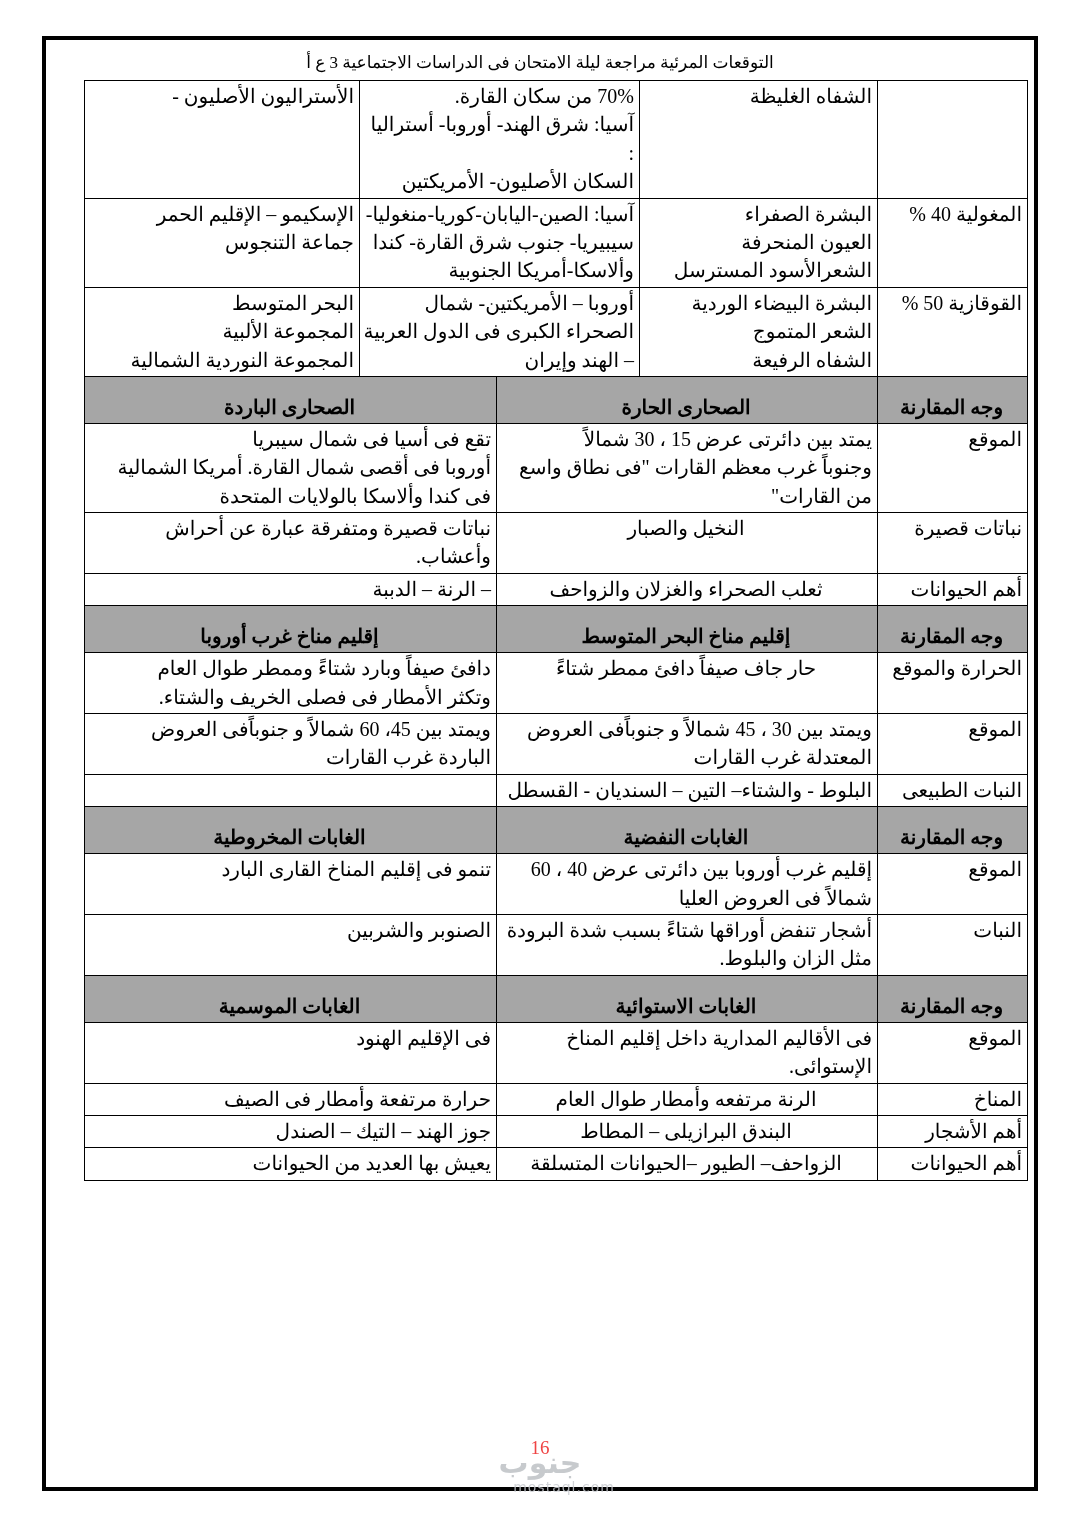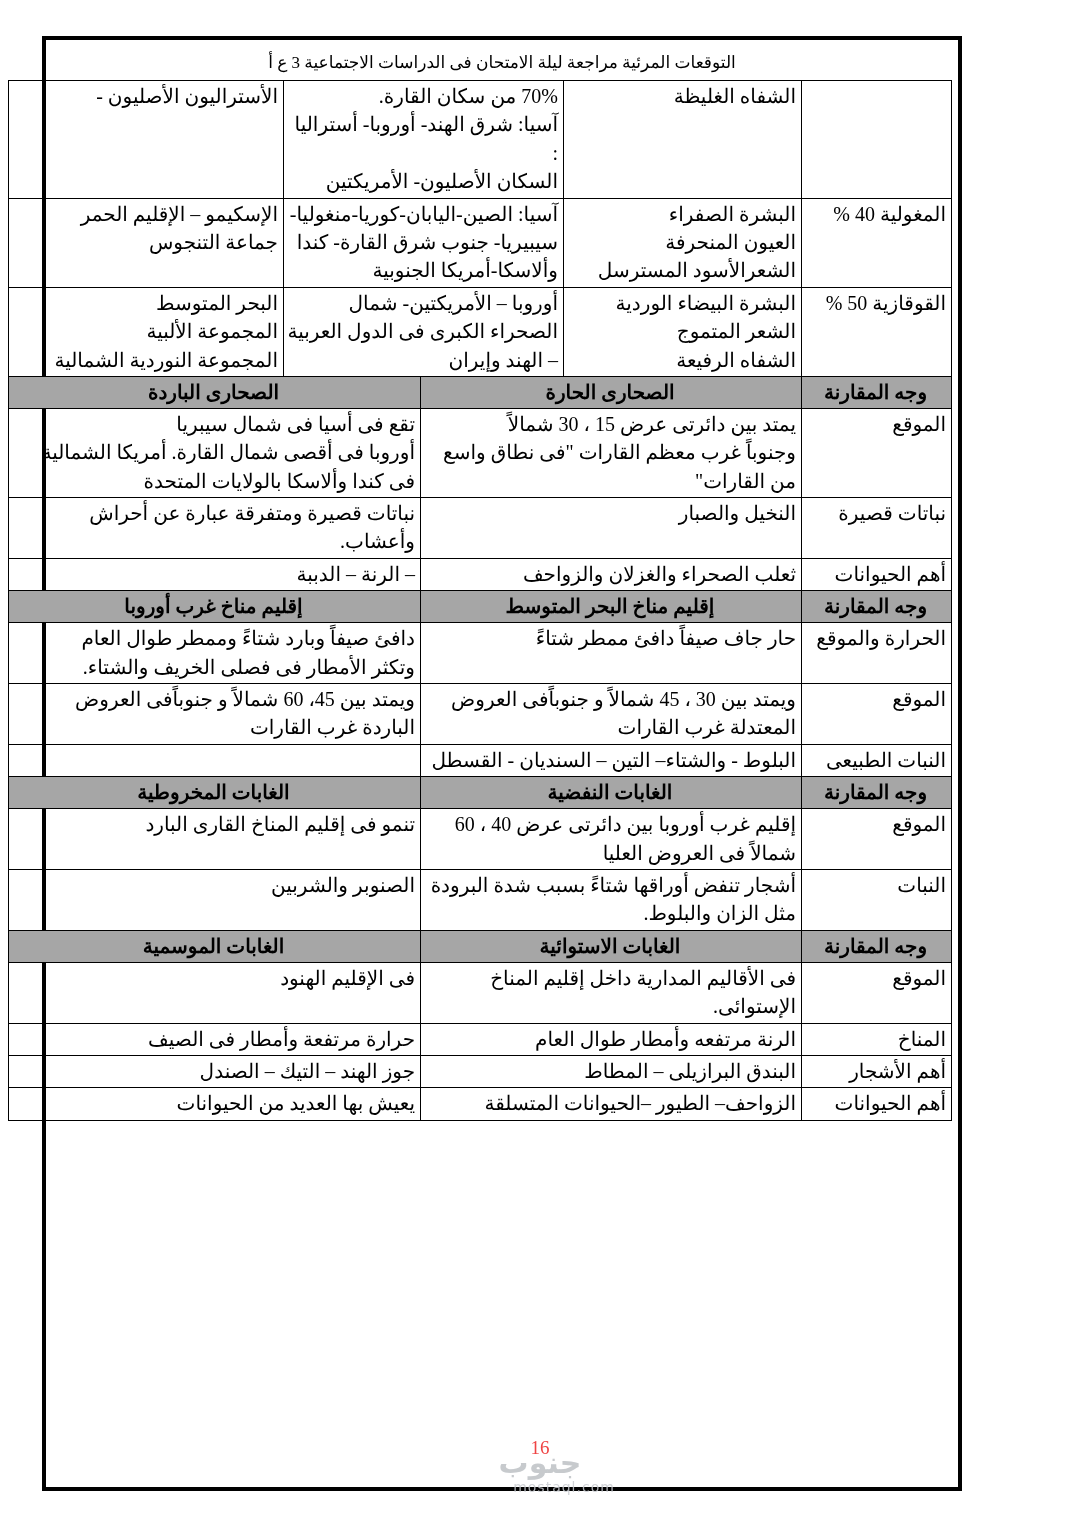--- a/index.html
+++ b/index.html
@@ -8,48 +8,47 @@
     width:1080px; height:1527px;
     font-family:"Liberation Serif","DejaVu Serif",serif;
     color:#000;
   }
   .page {
     position:relative; width:1080px; height:1527px;
     background:#fff; overflow:hidden; direction:rtl;
   }
   .frame {
     position:absolute; top:36px; left:42px;
-    width:920px; height:1455px;
+    width:996px; height:1455px;
     border:4px solid #000;
     background:#fff;
   }
   .doc-title {
     text-align:center; font-size:17px; margin-top:12px;
     white-space:nowrap;
   }
   table.main {
     border-collapse:collapse; table-layout:fixed;
     width:943px; margin:7px 6px 0 auto;
   }
   table.main td {
     border:1px solid #000;
     font-size:20px; line-height:1.42;
     padding:1px 5px 2px 3px;
     vertical-align:top;
     white-space:pre-line;
     overflow:hidden;
-    text-align:right;
   }
   tr.hdr td {
     background:#a6a6a6;
     text-align:center;
     font-weight:bold;
     vertical-align:middle;
     line-height:1.25;
-    padding-top:3px; padding-bottom:3px;
+    padding-top:18px; padding-bottom:3px;
   }
   td.mid { vertical-align:middle; }
   td.ctr { text-align:center; }
   td.lbl { white-space:nowrap; }
 
   .page-number {
     position:absolute; top:1437px; left:0; width:100%;
     text-align:center; font-size:19px; color:#ef4444; z-index:2;
   }
   .watermark {

